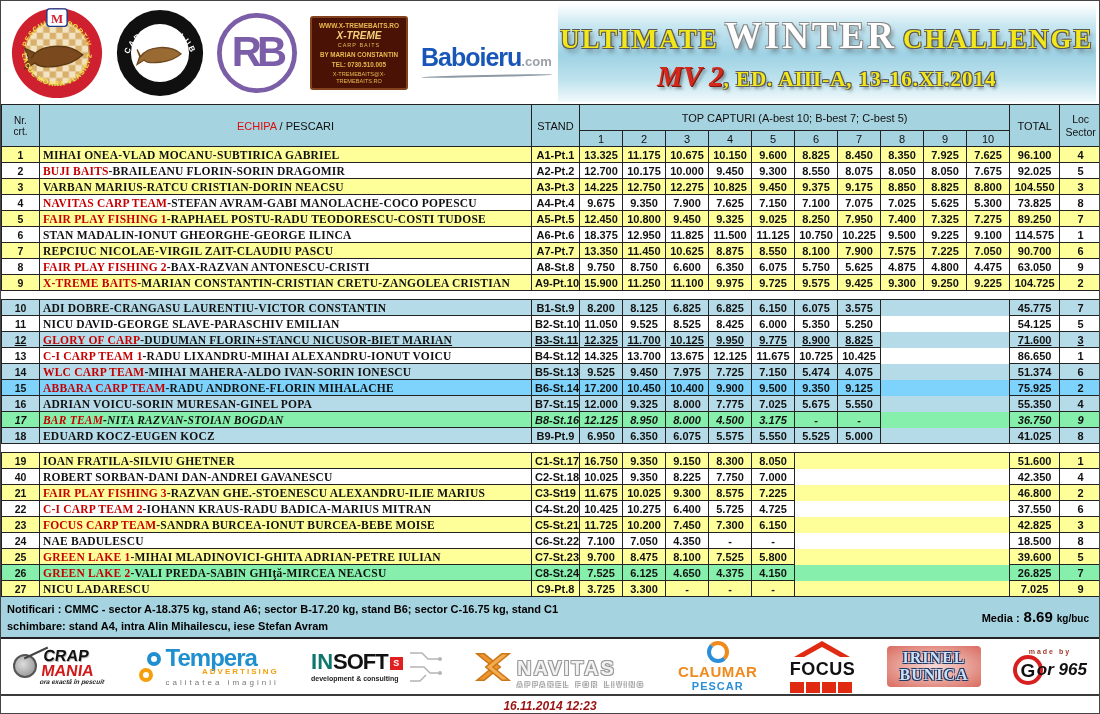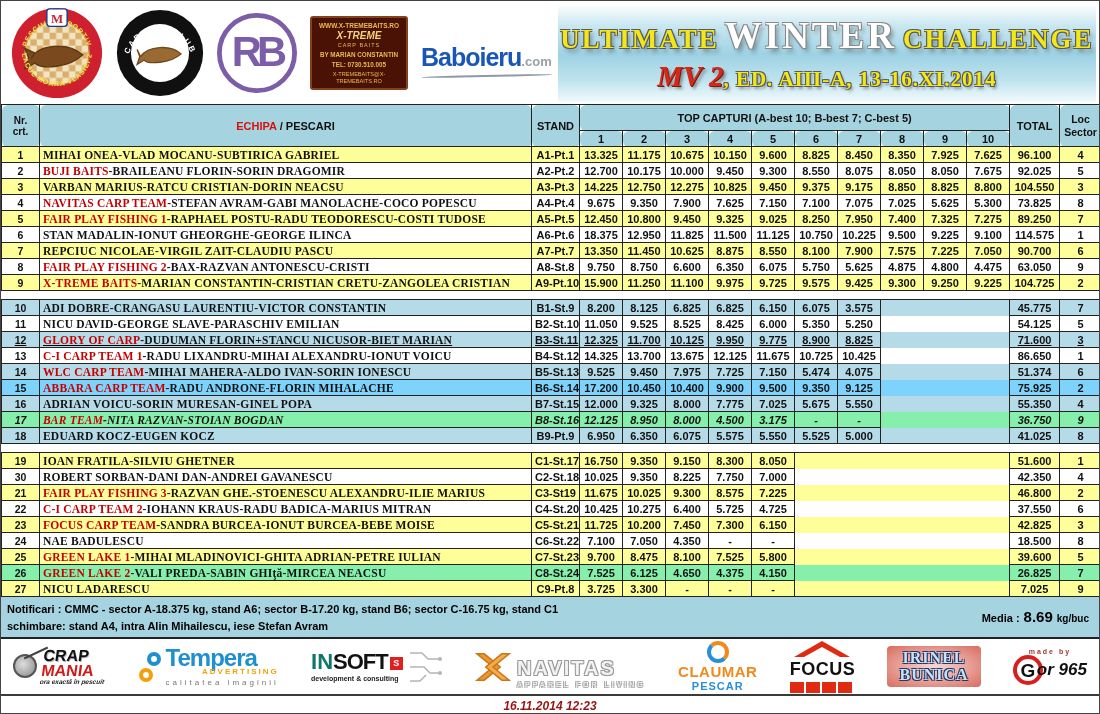--- a/index.html
+++ b/index.html
@@ -47,21 +47,21 @@
   .baboieru{flex:none;padding-top:14px;}
   .baboieru .bb-name{color:#1856b8;font-weight:bold;font-size:25px;letter-spacing:-1px;}
   .baboieru .bb-tld{color:#9aa0a6;font-weight:bold;font-size:13px;}
   .baboieru .swoosh{height:2px;background:#8d9aa5;border-radius:60%/100%;margin-top:3px;transform:rotate(-1.2deg);}
   
   table.results{border-collapse:collapse;table-layout:fixed;width:1100px;}
   .results th,.results td{
     border:1px solid #222;height:16px;padding:0 3px;overflow:hidden;white-space:nowrap;
     font-size:11px;color:#111;
   }
-  .results thead th{background:#a6d3e0;font-weight:bold;text-align:center;border-radius:6px;}
+  .results thead th{background:#a6d3e0;font-weight:normal;text-align:center;}
   th.h-main{height:26px;font-size:11px;}
   th.h-num{height:16px;font-size:11px;}
   th.h-nr{font-size:10px;line-height:1.1;}
   th.h-loc{font-size:10.5px;line-height:1.15;}
   .red-txt{color:#d90f0f;}
   td.nr{font-weight:bold;text-align:center;font-size:10.5px;}
   td.name{
     font-family:"Liberation Serif",serif;font-weight:bold;font-size:11.5px;
     letter-spacing:.2px;text-align:left;
   }
@@ -578,21 +578,21 @@
           <td class="val">16.750</td>
           <td class="val">9.350</td>
           <td class="val">9.150</td>
           <td class="val">8.300</td>
           <td class="val">8.050</td>
           <td class="blank" colspan="5" style="border-top: 1px solid rgb(34, 34, 34);"></td>
           <td class="total">51.600</td>
           <td class="loc">1</td>
         </tr>
         <tr style="background: rgb(255, 255, 255);">
-          <td class="nr">30</td>
+          <td class="nr">40</td>
           <td class="name"><span>ROBERT SORBAN-DANI DAN-ANDREI GAVANESCU</span></td>
           <td class="stand">C2-St.18</td>
           <td class="val">10.025</td>
           <td class="val">9.350</td>
           <td class="val">8.225</td>
           <td class="val">7.750</td>
           <td class="val">7.000</td>
           <td class="blank" colspan="5"></td>
           <td class="total">42.350</td>
           <td class="loc">4</td>

